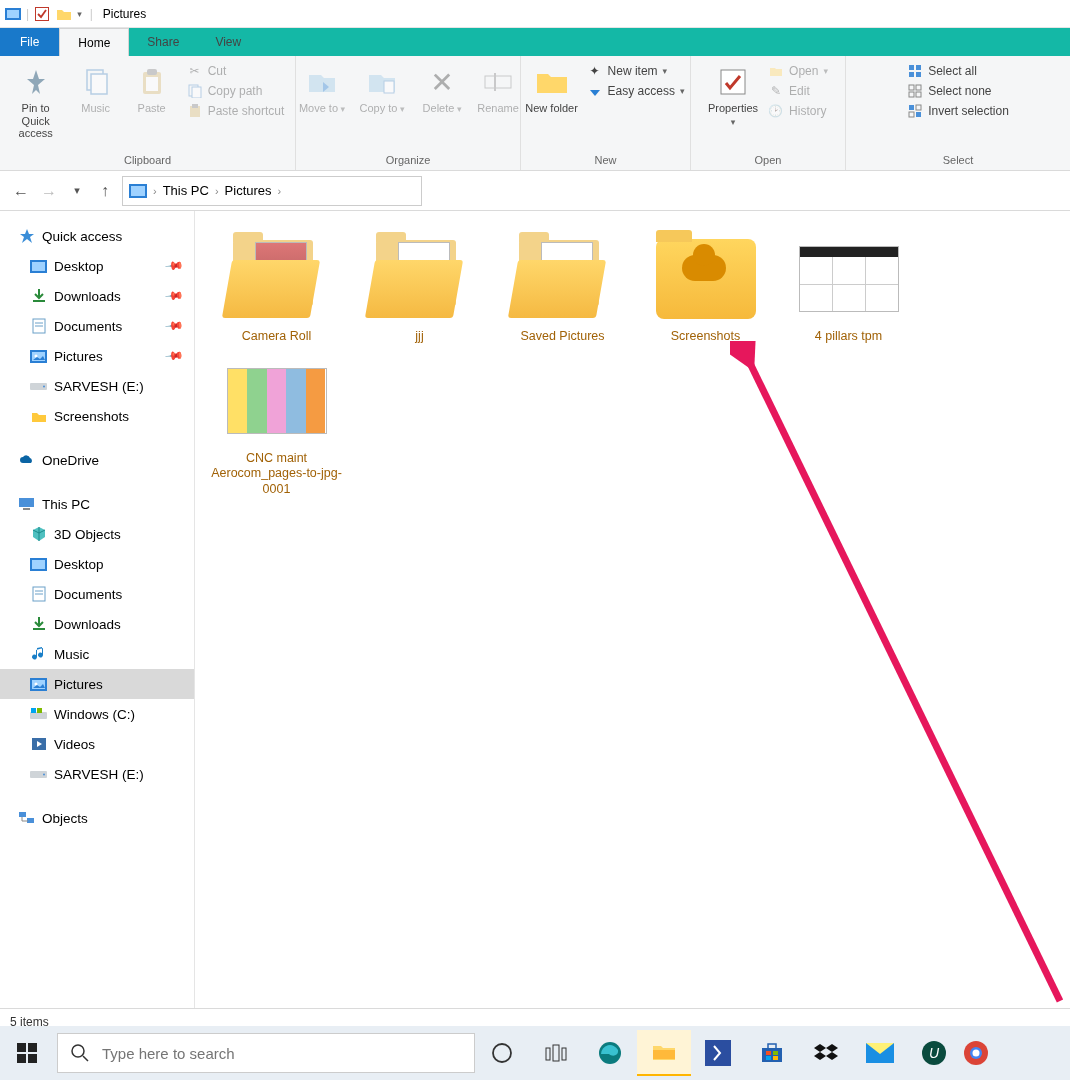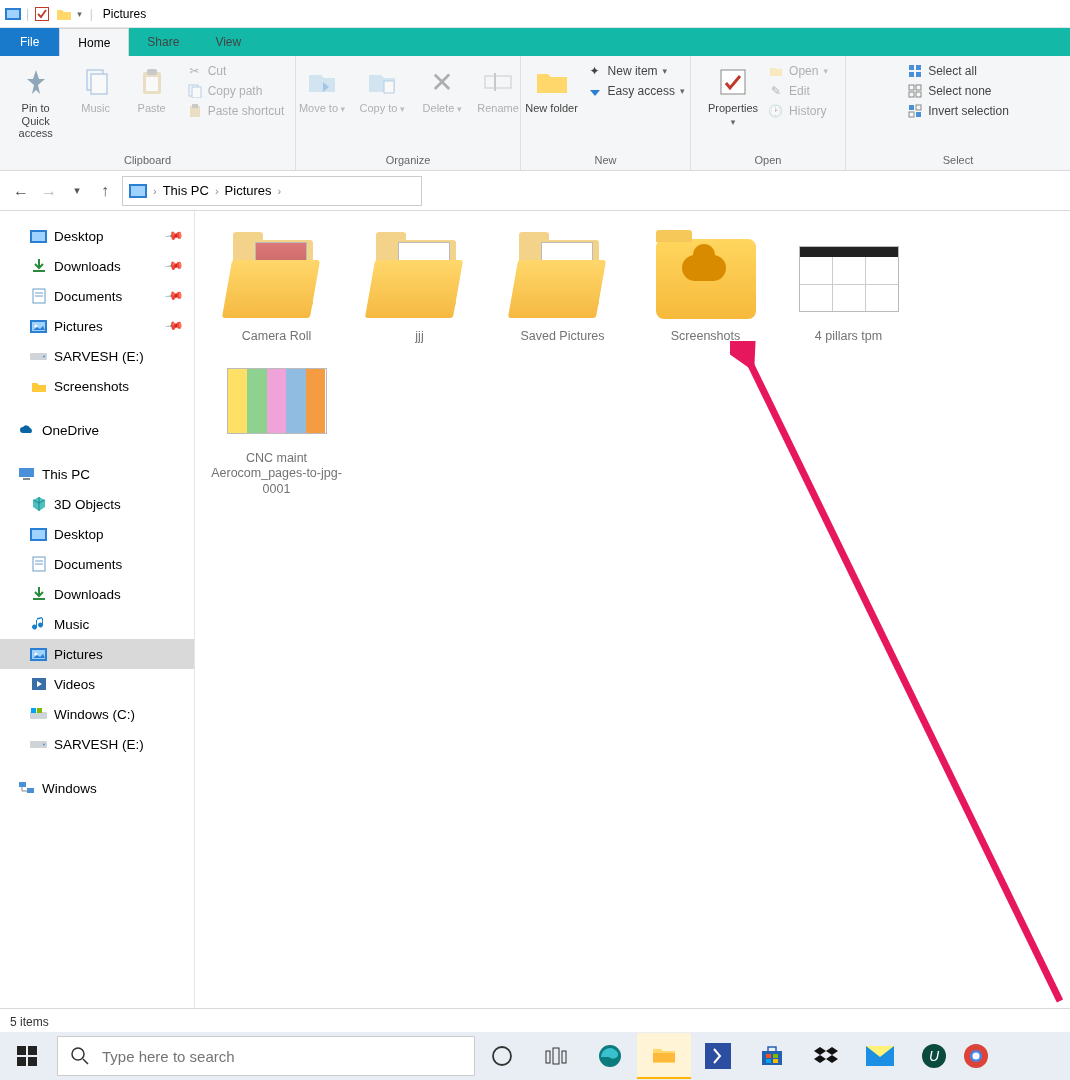--- a/index.html
+++ b/index.html
@@ -44,41 +44,41 @@
 .side-item { display:flex; align-items:center; height:30px; padding:0 10px 0 30px; gap:7px; font-size:13.5px; position:relative;}
 .side-item.header { padding-left:18px; font-size:13.5px;}
 .side-item .pin { position:absolute; right:12px; color:#888; font-size:12px; transform:rotate(40deg);}
 .side-item.selected { background:#d9d9d9;}
 .side-icon { width:17px; height:17px; display:flex; align-items:center; justify-content:center;}
 .side-group-gap { height:14px;}
 
 .filepane { flex:1; padding:18px 10px; display:flex; flex-wrap:wrap; align-content:flex-start; gap:0; position:relative;}
 .file-item { width:143px; display:flex; flex-direction:column; align-items:center; gap:6px; padding:6px; text-align:center;}
 .file-item .thumb { width:100px; height:88px; display:flex; align-items:center; justify-content:center; position:relative;}
-.file-item .fname { font-size:12.5px; line-height:1.25; color:#737373;}
+.file-item .fname { font-size:12.5px; line-height:1.25; color:#a16207;}
 
 
 .folder-shape { width:95px; height:70px; background:linear-gradient(#ffd65e,#f6b93b); border-radius:4px 4px 6px 6px; position:relative; }
 .folder-shape::before { content:""; position:absolute; top:-9px; left:0; width:36px; height:12px; background:#f6c85a; border-radius:3px 3px 0 0;}
 .folder-open { position:relative; width:100px; height:78px;}
 .folder-back { position:absolute; left:6px; top:0; width:80px; height:66px; background:#f3d38a; border-radius:3px;}
 .folder-back::before{content:"";position:absolute;top:-8px;left:0;width:30px;height:10px;background:#f3d38a;border-radius:3px 3px 0 0;}
 .folder-doc { position:absolute; left:28px; top:2px; width:52px; height:62px; background:#fff; border:1px solid #bbb;}
 .folder-front { position:absolute; left:0; bottom:0; width:88px; height:58px; background:linear-gradient(#ffd76a,#f5b942); transform:skewX(-10deg); border-radius:3px;}
 .folder-cloud .cloud { position:absolute; top:16px; left:26px; width:44px; height:26px; background:#d98b00; border-radius:14px;}
 .folder-cloud .cloud::before{content:"";position:absolute;top:-11px;left:11px;width:22px;height:22px;background:#d98b00;border-radius:50%;}
 .thumb-img { width:100px; height:66px; background:#fff; border:1px solid #bbb; display:flex; flex-direction:column;}
 .thumb-img .r { flex:1; display:flex;}
 .thumb-img .c { flex:1;}
 
 
 .statusbar { height:26px; border-top:1px solid #dadada; display:flex; align-items:center; padding:0 10px; font-size:12px; color:#333;}
 
 
-.taskbar { position:absolute; bottom:0; left:0; right:0; height:48px; background:#e8eef4; display:flex; align-items:center;}
+.taskbar { position:absolute; bottom:0; left:0; right:0; height:54px; background:#e8eef4; display:flex; align-items:center;}
 .startbtn { width:54px; height:46px; display:flex; align-items:center; justify-content:center;}
 .searchbox { height:40px; width:418px; background:#fff; margin:3px 0 3px 3px; display:flex; align-items:center; padding:0 12px; gap:12px; border:1px solid #ccc;}
 .searchbox input { border:none; outline:none; font-size:15px; color:#666; width:100%;}
 .tb-item { width:54px; height:46px; display:flex; align-items:center; justify-content:center;}
 .tb-item.active { background:#fff4d6; border-bottom:2px solid #ffb500;}
 
 
 .arrow-annot { position:absolute; pointer-events:none; }
 
 
@@ -336,20 +336,28 @@
     <span>This PC</span>
     <span class="sep">›</span>
     <span>Pictures</span>
     <span class="sep">›</span>
   </div>
 </div>
 
 <div class="main">
 
   <div class="sidebar">
+    <div class="side-item header">
+      <span class="side-icon">
+          <svg width="16" height="16">
+            <path d="M8 1l2 5h5l-4 3 2 6-5-4-5 4 2-6-4-3h5z" fill="#3b8ed8"></path>
+          </svg>
+        </span>
+      <span>Quick access</span>
+    </div>
     <div id="quick-items">
         <div class="side-item">
           <span class="side-icon">
             <svg width="17" height="13">
               <rect width="17" height="13" fill="#2a7fd4"></rect>
               <rect x="2" y="2" width="13" height="9" fill="#9fd2ff"></rect>
             </svg>
           </span>
           <span>Desktop</span>
           <span class="pin">📌</span>
@@ -476,57 +484,57 @@
               <rect width="17" height="13" fill="#2a7fd4"></rect>
               <rect x="2" y="2" width="13" height="9" fill="#9fd2ff"></rect>
               <circle cx="6" cy="6" r="1.5" fill="#fff"></circle>
               <path d="M3 10l4-3 3 2 3-3 2 4z" fill="#2a7fd4"></path>
             </svg>
           </span>
           <span>Pictures</span>
         </div>
         <div class="side-item">
           <span class="side-icon">
-            <svg width="16" height="14">
-              <rect x="1" y="1" width="14" height="12" fill="#3a6ea8"></rect>
-              <path d="M6 4v6l5-3z" fill="#fff"></path>
-            </svg>
-          </span>
-          <span>Videos</span>
-        </div>
-        <div class="side-item">
-          <span class="side-icon">
             <svg width="17" height="12">
               <rect x="0" y="4" width="17" height="7" rx="1" fill="#cfd4d8"></rect>
               <rect x="1" y="0" width="5" height="5" fill="#00a4ef"></rect>
               <rect x="7" y="0" width="5" height="5" fill="#7fba00"></rect>
             </svg>
           </span>
           <span>Windows (C:)</span>
+        </div>
+        <div class="side-item">
+          <span class="side-icon">
+            <svg width="16" height="14">
+              <rect x="1" y="1" width="14" height="12" fill="#3a6ea8"></rect>
+              <path d="M6 4v6l5-3z" fill="#fff"></path>
+            </svg>
+          </span>
+          <span>Videos</span>
         </div>
         <div class="side-item">
           <span class="side-icon">
             <svg width="17" height="10">
               <rect x="0" y="2" width="17" height="7" rx="1" fill="#cfd4d8"></rect>
               <circle cx="14" cy="5.5" r="1" fill="#4a90d9"></circle>
             </svg>
           </span>
           <span>SARVESH (E:)</span>
         </div>
       </div>
     <div class="side-group-gap"></div>
     <div class="side-item header">
       <span class="side-icon">
           <svg width="17" height="14">
             <rect x="1" y="1" width="7" height="5" fill="#4a90d9"></rect>
             <rect x="9" y="7" width="7" height="5" fill="#4a90d9"></rect>
             <path d="M4 6v4h6" stroke="#888" fill="none"></path>
           </svg>
         </span>
-      <span>Windows</span>
+      <span>Objects</span>
     </div>
   </div>
 
   <div class="filepane" id="filepane">
 
     <svg class="arrow-annot" style="left:535px;top:130px" width="340" height="670">
       <defs>
           <marker id="ah" markerWidth="14" markerHeight="14" refX="3" refY="7" orient="auto">
             <path d="M12 1L1 7l11 6z" fill="#e6175c"></path>
           </marker>

